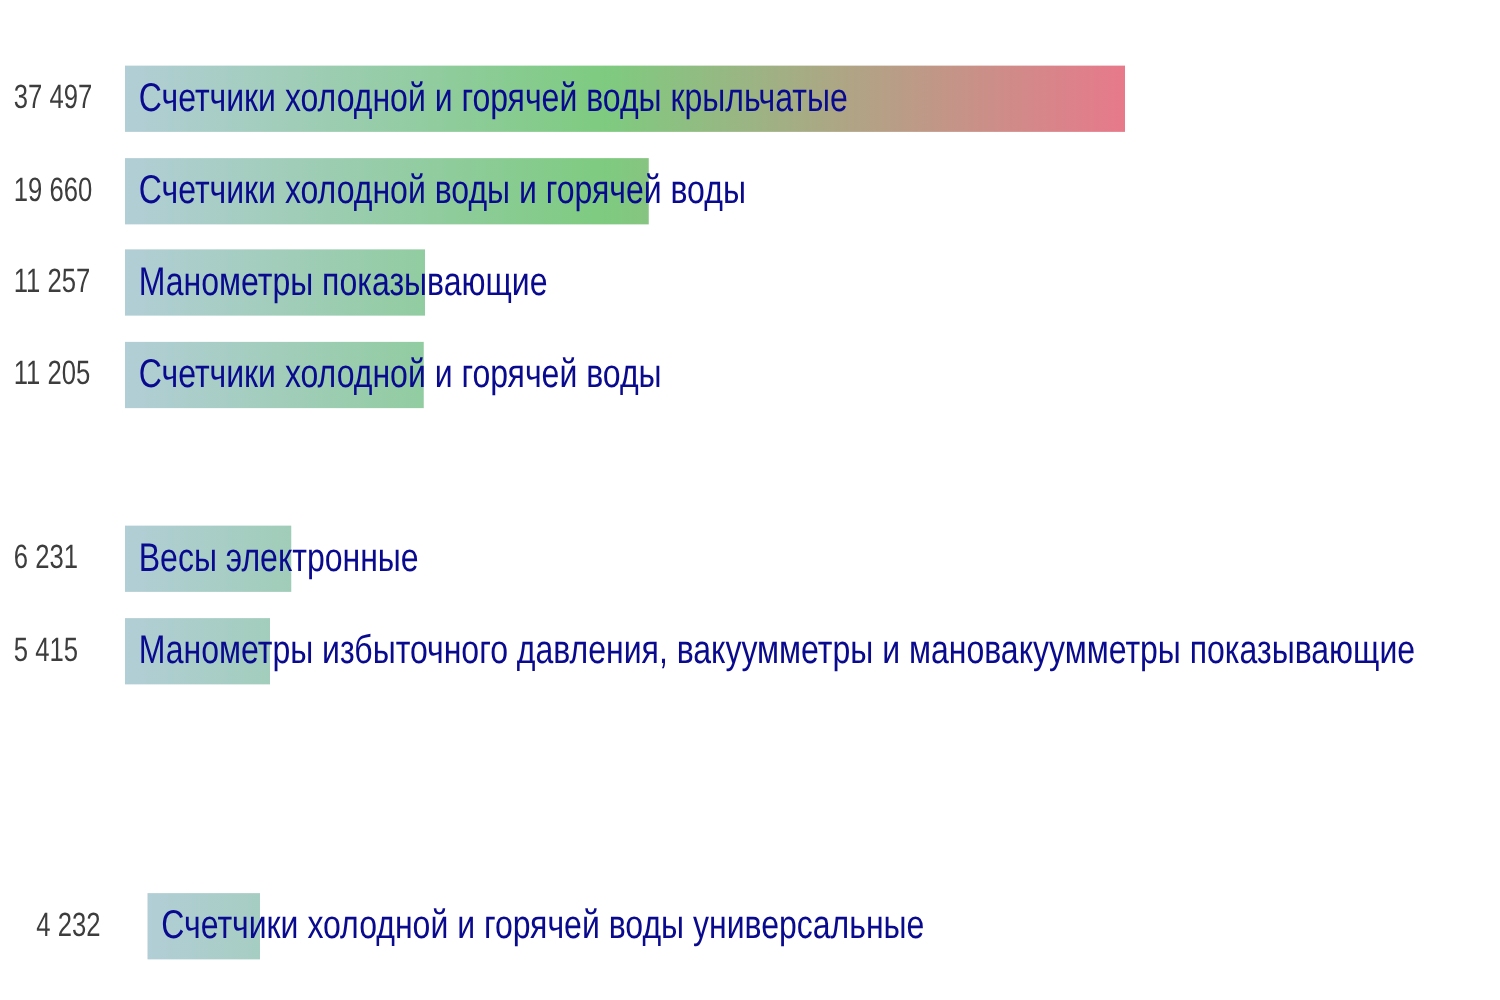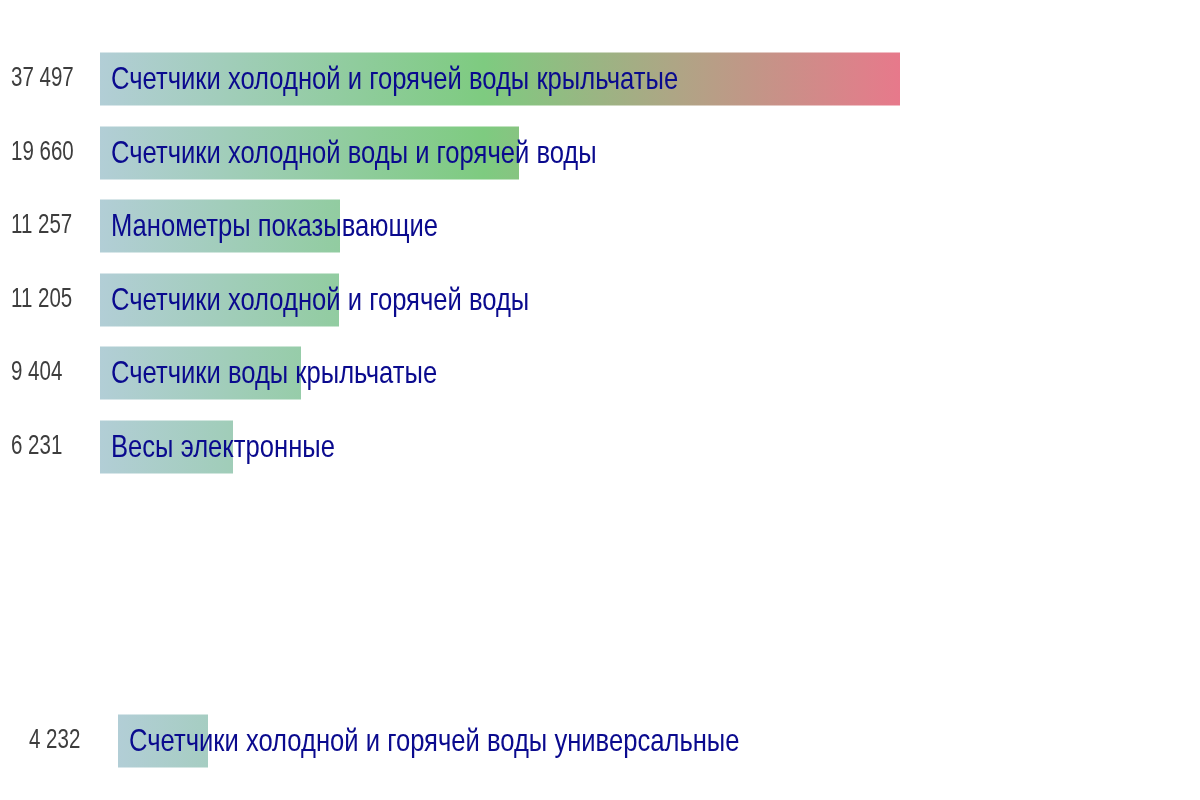--- a/index.html
+++ b/index.html
@@ -74,32 +74,32 @@
     <span class="value" style="color: rgb(61, 61, 61);">11 257</span>
     <span class="bar-label" style="color: rgb(10, 10, 142);">Манометры показывающие</span>
   </div>
 
   <div class="chart-row" style="top: 262.8px;">
     <div class="bar" style="width: 239px; background-image: linear-gradient(90deg, rgb(178, 206, 214) 0%, rgb(126, 203, 128) 48%, rgb(231, 121, 139) 100%);"></div>
     <span class="value" style="color: rgb(61, 61, 61);">11 205</span>
     <span class="bar-label" style="color: rgb(10, 10, 142);">Счетчики холодной и горячей воды</span>
   </div>
 
-  <div class="chart-row" style="top: 336.4px;">
-    <div class="bar" style="width: 201px; background-image: linear-gradient(90deg, rgb(178, 206, 214) 0%, rgb(126, 203, 128) 48%, rgb(231, 121, 139) 100%);"></div>
-    <span class="value" style="color: rgb(61, 61, 61);">9 404</span>
-    <span class="bar-label" style="color: rgb(10, 10, 142);">Счетчики воды крыльчатые</span>
-  </div>
 
   <div class="chart-row" style="top: 410px;">
     <div class="bar" style="width: 133px; background-image: linear-gradient(90deg, rgb(178, 206, 214) 0%, rgb(126, 203, 128) 48%, rgb(231, 121, 139) 100%);"></div>
     <span class="value" style="color: rgb(61, 61, 61);">6 231</span>
     <span class="bar-label" style="color: rgb(10, 10, 142);">Весы электронные</span>
   </div>
 
+  <div class="chart-row" style="top: 483.6px;">
+    <div class="bar" style="width: 116px; background-image: linear-gradient(90deg, rgb(178, 206, 214) 0%, rgb(126, 203, 128) 48%, rgb(231, 121, 139) 100%);"></div>
+    <span class="value" style="color: rgb(61, 61, 61);">5 415</span>
+    <span class="bar-label" style="color: rgb(10, 10, 142);">Манометры избыточного давления, вакуумметры и мановакуумметры показывающие</span>
+  </div>
 
 
 
   <div class="chart-row" style="top: 704.4px; margin-left: 18px;">
     <div class="bar" style="width: 90px; background-image: linear-gradient(90deg, rgb(178, 206, 214) 0%, rgb(126, 203, 128) 48%, rgb(231, 121, 139) 100%);"></div>
     <span class="value" style="color: rgb(61, 61, 61);">4 232</span>
     <span class="bar-label" style="color: rgb(10, 10, 142);">Счетчики холодной и горячей воды универсальные</span>
   </div>
 </div>
 

